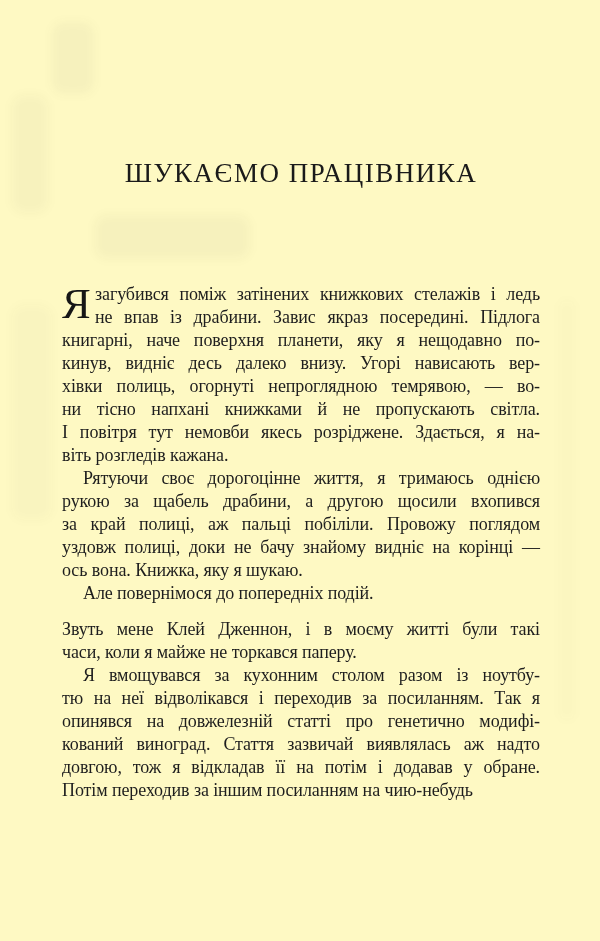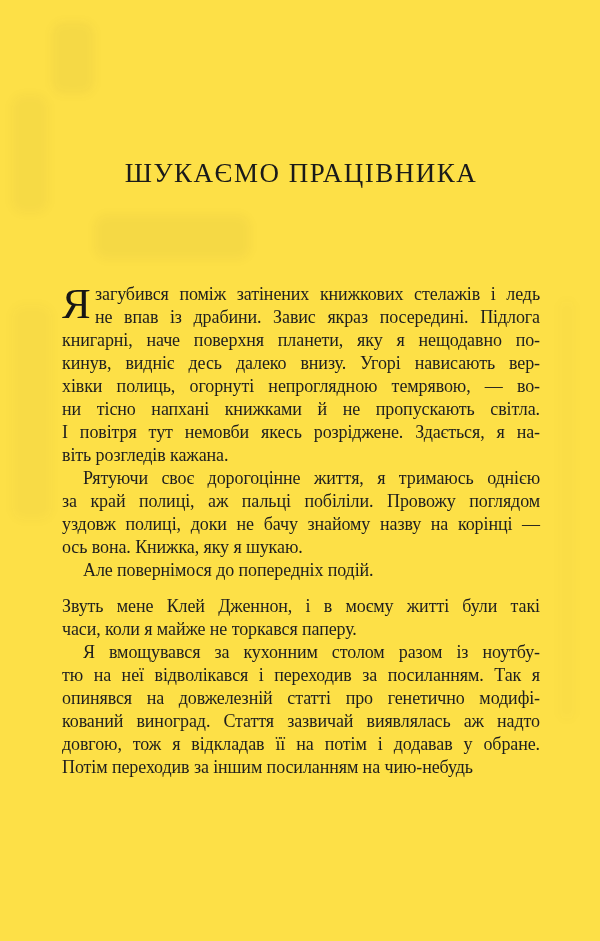--- a/index.html
+++ b/index.html
@@ -4,21 +4,21 @@
 <style>
   html, body {
     margin: 0;
     padding: 0;
     background: #ffffff;
   }
   .page {
     position: relative;
     width: 600px;
     height: 941px;
-    background: #fde047;
+    background: #fef9c3;
     overflow: hidden;
     font-family: "Liberation Serif", "DejaVu Serif", serif;
     color: #1e1e1e;
   }
   
   .artifact {
     position: absolute;
     background: rgba(40, 40, 40, 0.04);
     filter: blur(5px);
     border-radius: 12px;
@@ -96,22 +96,23 @@
       <div class="line">книгарні, наче поверхня планети, яку я нещодавно по-</div>
       <div class="line">кинув, видніє десь далеко внизу. Угорі нависають вер-</div>
       <div class="line">хівки полиць, огорнуті непроглядною темрявою, — во-</div>
       <div class="line">ни тісно напхані книжками й не пропускають світла.</div>
       <div class="line">І повітря тут немовби якесь розріджене. Здається, я на-</div>
       <div class="line last">віть розгледів кажана.</div>
     </div>
 
     <div class="para">
       <div class="line ind">Рятуючи своє дорогоцінне життя, я тримаюсь однією</div>
+      <div class="line">рукою за щабель драбини, а другою щосили вхопився</div>
       <div class="line">за край полиці, аж пальці побіліли. Провожу поглядом</div>
-      <div class="line">уздовж полиці, доки не бачу знайому назву на корінці —</div>
+      <div class="line">уздовж полиці, доки не бачу знайому видніє на корінці —</div>
       <div class="line last">ось вона. Книжка, яку я шукаю.</div>
     </div>
 
     <div class="para">
       <div class="line ind last">Але повернімося до попередніх подій.</div>
     </div>
 
     <div class="para section-gap">
       <div class="line">Звуть мене Клей Дженнон, і в моєму житті були такі</div>
       <div class="line last">часи, коли я майже не торкався паперу.</div>

